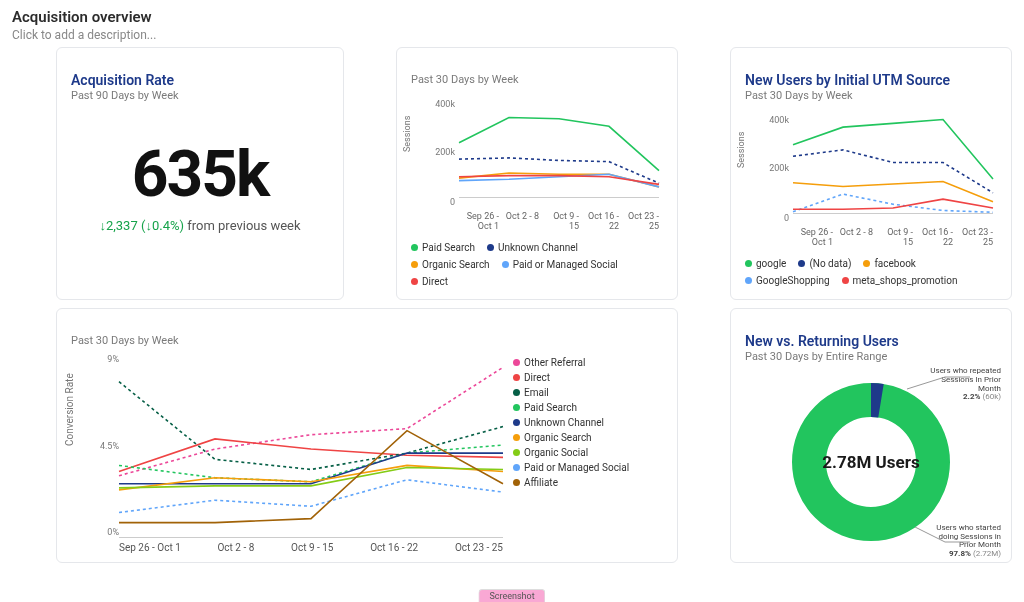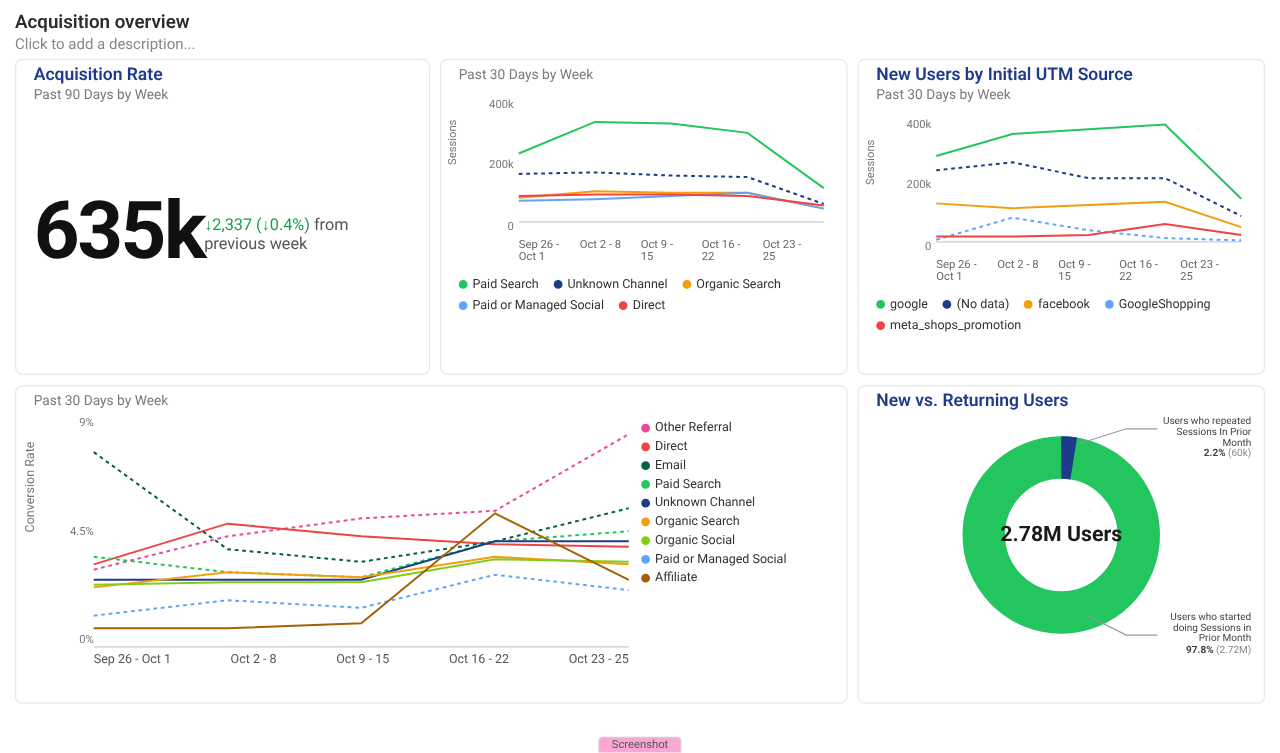--- a/index.html
+++ b/index.html
@@ -18,42 +18,43 @@
 
   .grid {
     display: grid;
     grid-template-columns: 332px 326px 326px;
     grid-template-rows: 253px 255px;
     gap: 8px;
   }
   .card {
     border: 1px solid #e5e7eb;
     border-radius: 6px;
-    padding: 4px 14px;
+    padding: 24px 14px;
     position: relative;
     background: #fff;
     overflow: hidden;
+    margin-left: 44px;
   }
   .card-title { font-size: 14px; font-weight: 600; color: #1e3a8a; }
   .card-sub   { font-size: 11px; color: #7a7a7a; margin-top: 1px; }
 
   
-  .kpi-wrap { display:flex; flex-direction:row; align-items:center; justify-content:center; height: calc(100% - 38px); }
+  .kpi-wrap { display:flex; flex-direction:column; align-items:center; justify-content:center; height: calc(100% - 38px); }
   .kpi-value { font-size: 64px; font-weight: 700; letter-spacing: -2px; color:#111; }
   .kpi-delta { font-size: 13px; margin-top: 6px; color: #555; }
   .delta-up { color: #16a34a; }
 
   
   .chart-area { position: relative; height: 120px; margin-top: 6px; }
   .ylabel     { position:absolute; left:-4px; top:50%; transform: rotate(-90deg) translateY(-50%); transform-origin: left top; font-size:9px; color:#777; }
   .yticks     { position:absolute; left:14px; top:0; height:100%; width:30px; }
   .ytick      { position:absolute; font-size:9px; color:#777; transform: translateY(-50%); text-align:right; width:30px; }
   .plot       { position:absolute; left:48px; right:4px; top:4px; bottom:14px; border-bottom:1px solid #ccc; }
   .xticks     { display:flex; justify-content:space-between; font-size:9px; color:#666; margin-left:48px; margin-right:4px; text-align:center; }
-  .xticks span { flex:1; text-align:left; line-height:1.1; white-space:pre; }
+  .xticks span { flex:1; text-align:right; line-height:1.1; white-space:pre; }
   .legend     { display:flex; flex-wrap:wrap; gap:6px 12px; font-size:10px; color:#333; margin-top:10px; }
   .legend-item { display:flex; align-items:center; gap:4px; }
   .dot        { width:7px; height:7px; border-radius:50%; display:inline-block; }
 
   
   .card-wide { grid-column: 1 / span 2; }
   .chart-area-lg { position:relative; height:185px; margin-top:6px; display:flex; }
   .chart-area-lg .plot-lg { position:relative; flex:1; border-bottom:1px solid #ccc; margin-left:48px; margin-right:10px; }
   .ylabel-lg   { position:absolute; left:-2px; top:50%; transform: rotate(-90deg) translateY(-50%); transform-origin:left top; font-size:10px; color:#777; }
   .yticks-lg   { position:absolute; left:18px; top:0; height:100%; width:28px; }
@@ -264,20 +265,21 @@
         <span>Sep 26 - Oct 1</span>
         <span>Oct 2 - 8</span>
         <span>Oct 9 - 15</span>
         <span>Oct 16 - 22</span>
         <span>Oct 23 - 25</span>
       </div>
   </div>
 
   <div class="card">
     <div class="card-title">New vs. Returning Users</div>
+    <div class="card-sub">Past 30 Days by Entire Range</div>
     <div class="donut-wrap">
       <svg width="170" height="170" viewBox="0 0 170 170">
         <circle cx="85" cy="85" r="62" fill="none" stroke="#22c55e" stroke-width="34"></circle>
         <path d="M85 23 A62 62 0 0 1 95 23.8" fill="none" stroke="#1e3a8a" stroke-width="34"></path>
       </svg>
       <div class="donut-center">
         <div class="big">2.78M Users</div>
       </div>
       <div class="callout" style="top:0; right:-4px;">
         <span>Users who repeated Sessions In Prior Month</span><br>

